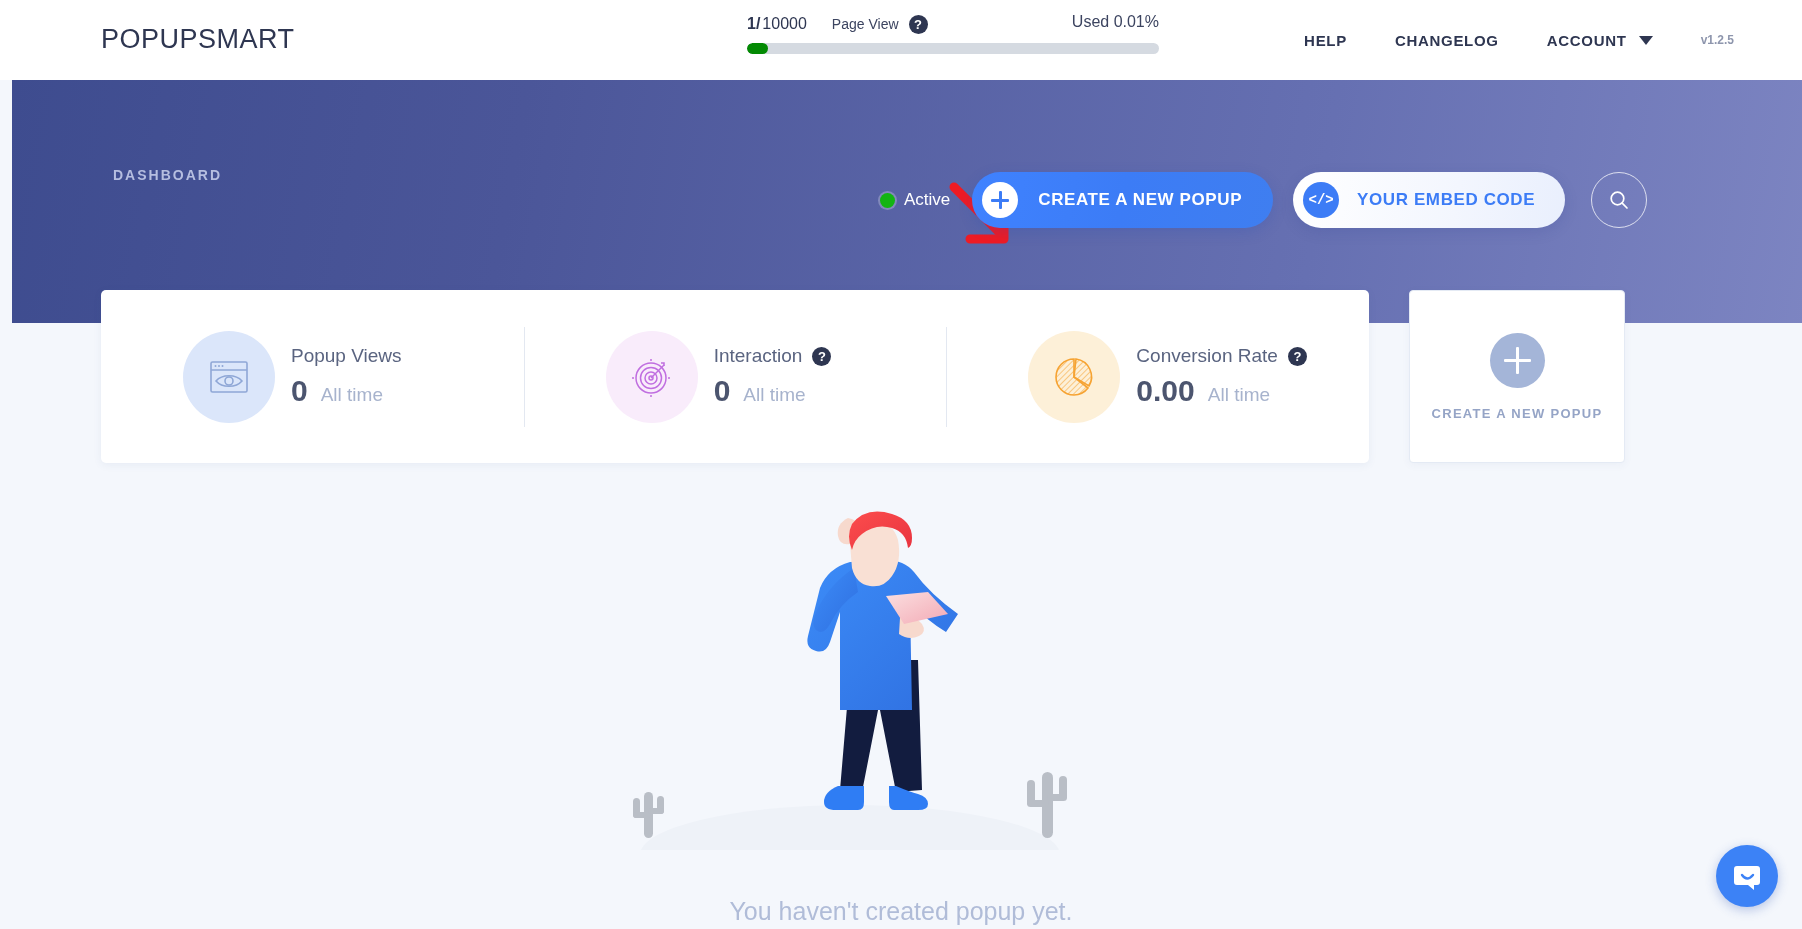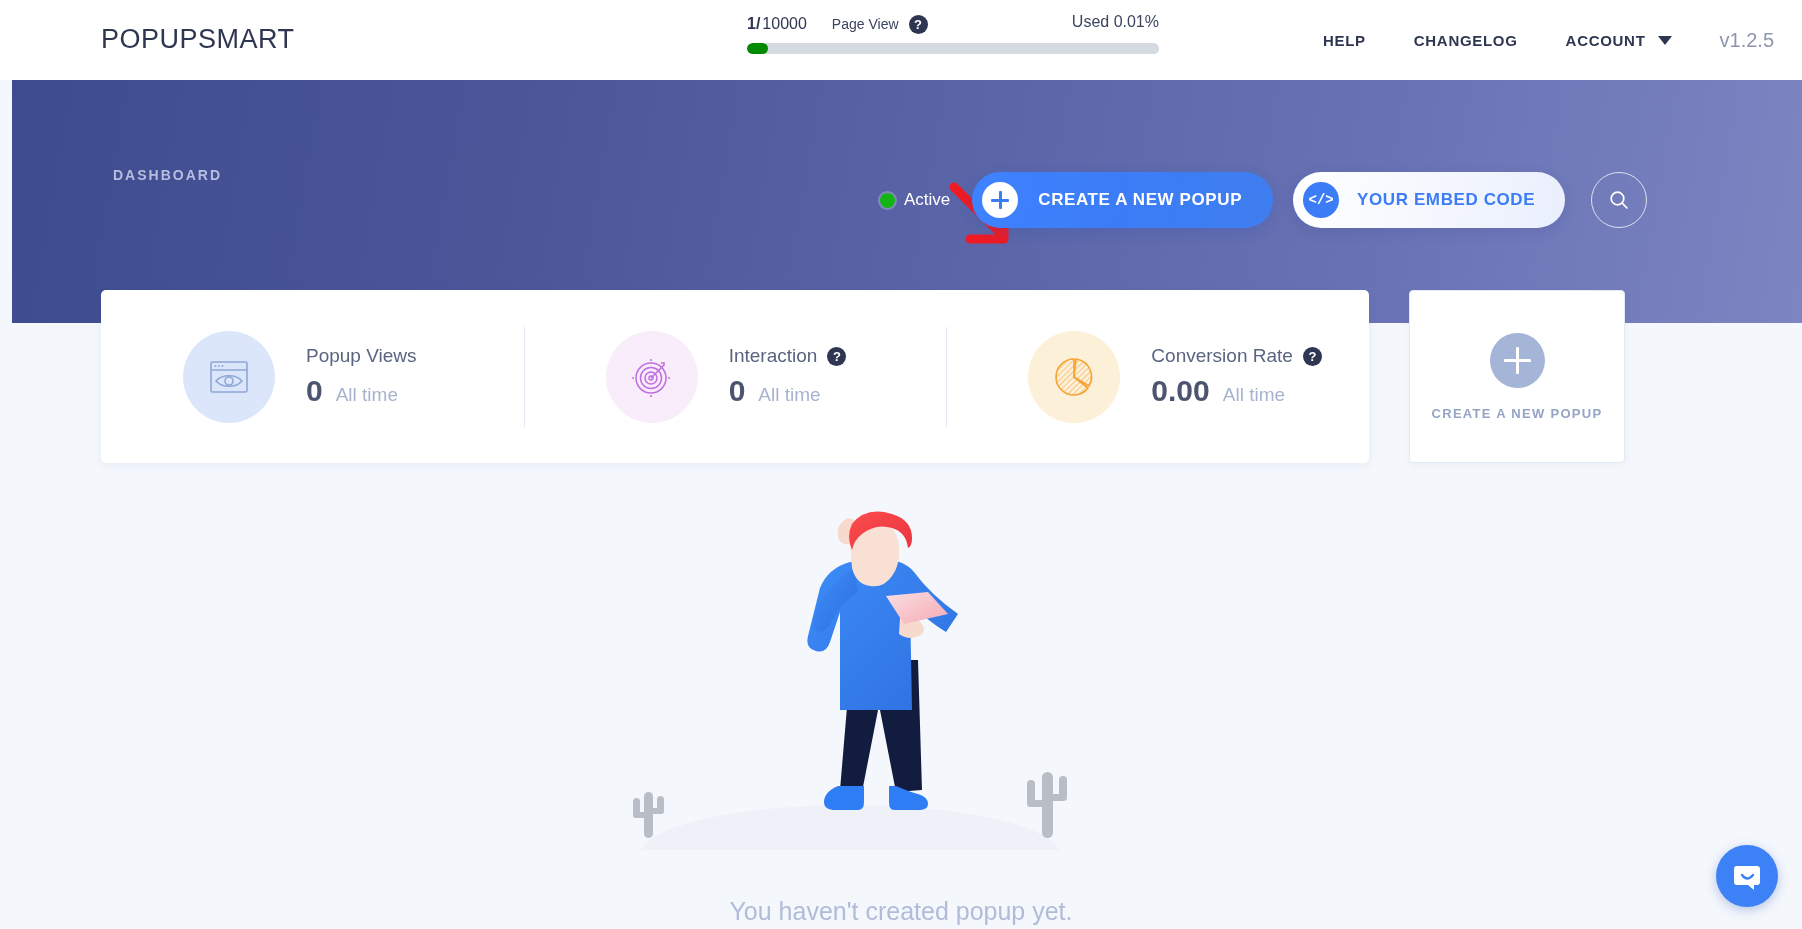--- a/index.html
+++ b/index.html
@@ -59,21 +59,21 @@
     font-size:15px; font-weight:bold; letter-spacing:0.7px;
     color:#2e3651; text-decoration:none; margin-right:48px;
     cursor:pointer; display:flex; align-items:center;
   }
   .caret {
     display:inline-block; margin-left:12px;
     width:0;height:0;border-left:7px solid transparent;
     border-right:7px solid transparent;border-top:9px solid #2e3651;
   }
   .version {
-    font-size:20px; color:#8e96ad; margin-right:28px; font-weight:normal;
+    font-size:12px; color:#8e96ad; margin-right:68px; font-weight:bold;
   }
 
   
   .hero {
     position:absolute; top:80px; left:12px; width:1802px; height:243px;
     background:linear-gradient(100deg,#3e4c8f 0%,#4b5699 28%,#6670b2 72%,#7d85c2 100%);
     text-align:right;
   }
   .hero-kicker {
     position:absolute; left:101px; top:87px;
@@ -159,21 +159,21 @@
     content:""; position:absolute; left:0; top:10px; bottom:10px;
     width:1px; background:#e3e8f1;
   }
   .stat-icon {
     width:92px;height:92px;border-radius:50%;flex:none;
     display:flex;align-items:center;justify-content:center;
   }
   .ic-blue   { background:#dbe6fa; }
   .ic-purple { background:#f9ecfb; }
   .ic-orange { background:#fdf0d8; }
-  .stat-text { margin-left:31px; }
+  .stat-text { margin-left:16px; }
   .stat-title-row { display:flex; align-items:center; }
   .stat-title { font-size:19px; color:#5a6480; }
   .stat-help {
     width:19px;height:19px;border-radius:50%;background:#2e3651;color:#fff;
     font-size:13px;font-weight:bold;display:flex;align-items:center;
     justify-content:center; margin-left:10px; cursor:pointer;
   }
   .stat-value-row { display:flex; align-items:baseline; margin-top:7px; }
   .stat-value { font-size:30px; font-weight:bold; color:#4c556f; }
   .stat-period { font-size:19px; color:#a7b3cd; margin-left:13px; }

